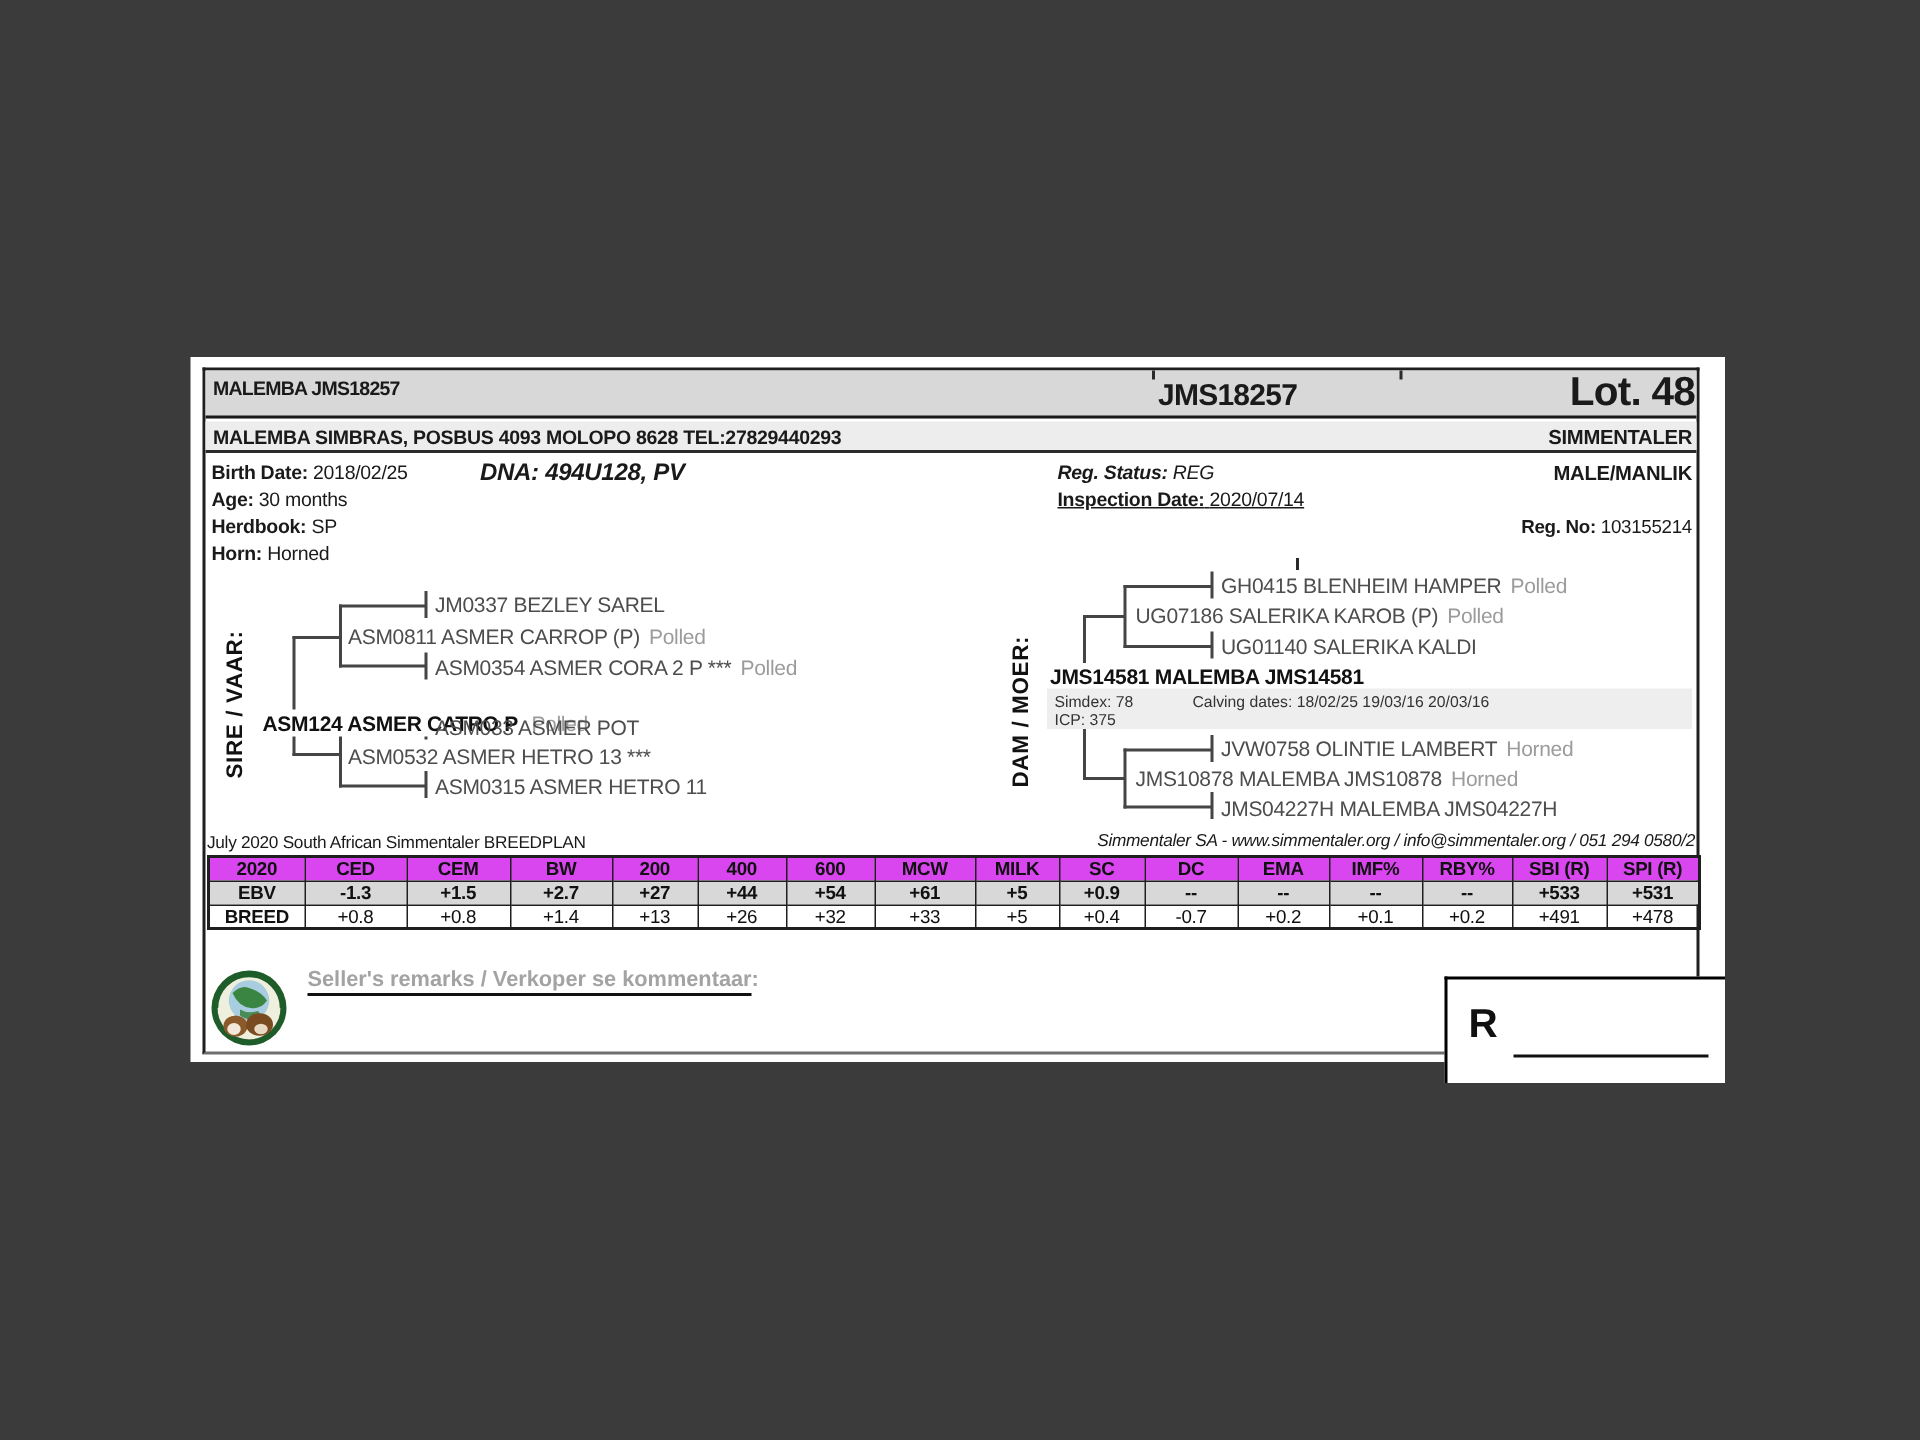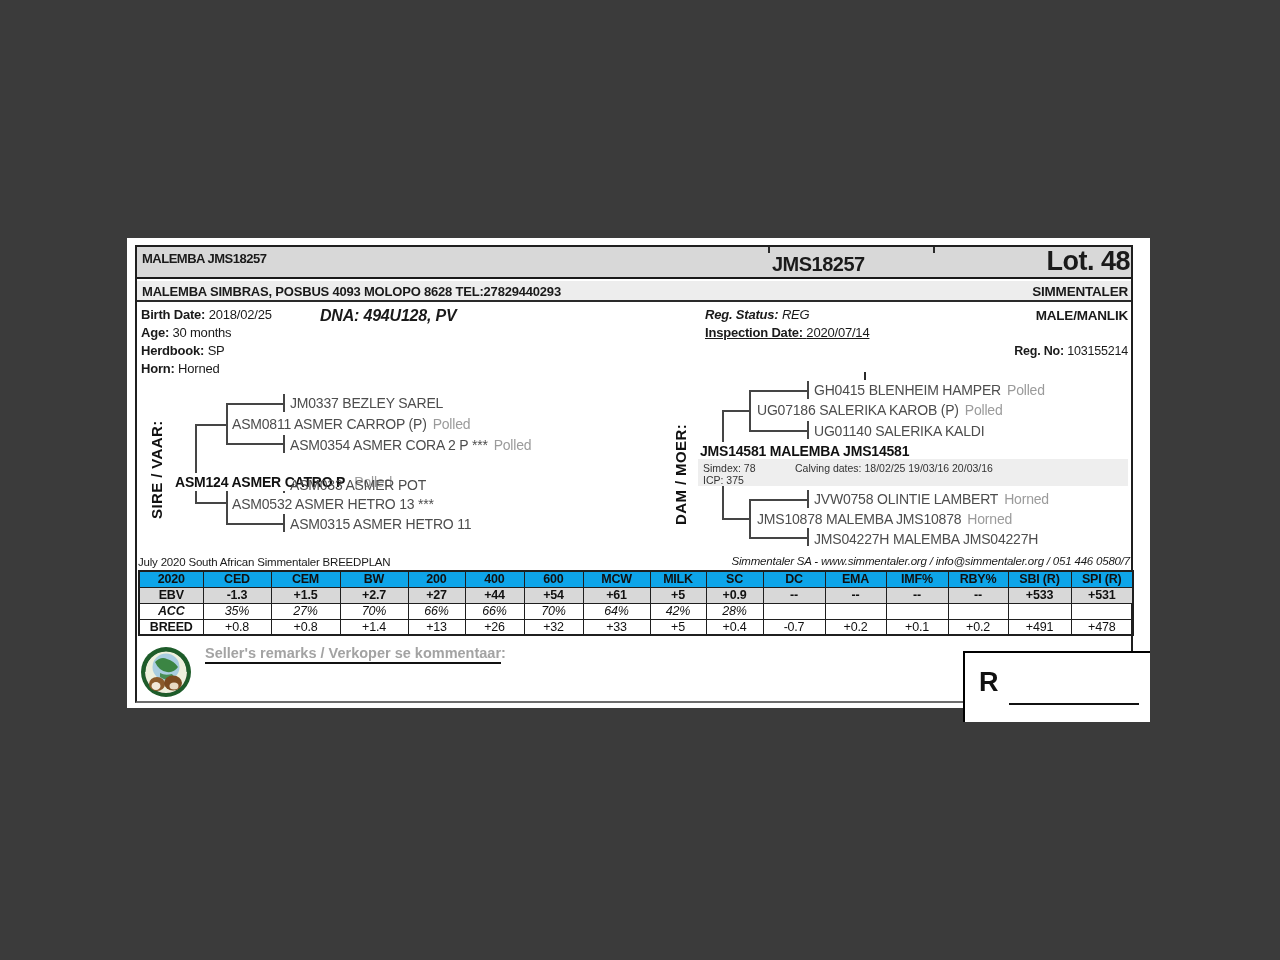--- a/index.html
+++ b/index.html
@@ -23,21 +23,21 @@
   .vline { width:2px; } .hline { height:2px; }
   .rot { position:absolute; transform-origin:0 0; transform:rotate(-90deg);
          font-weight:bold; font-size:15px; color:#111; letter-spacing:0.4px; white-space:nowrap; }
   .strip { position:absolute; left:698px; top:459px; width:430px; height:27px; background:#eeeeee; }
   .strip div { position:absolute; font-size:10.5px; color:#333; white-space:nowrap; }
   table.ebv { position:absolute; left:138px; top:570px; width:994px; border-collapse:collapse;
               table-layout:fixed; font-size:12.5px; color:#111; }
   table.ebv th, table.ebv td { border:1px solid #1f1f1f; text-align:center; height:16px;
               padding:0; white-space:nowrap; letter-spacing:-0.2px; }
   table.ebv { border:2px solid #1f1f1f; }
-  table.ebv thead th { font-weight:bold; background:#0ea5e9; }
+  table.ebv thead th { font-weight:bold; background:#d946ef; }
   tr.r-ebv th, tr.r-ebv td { background:#d8d8d8; font-weight:bold; }
   tr.r-acc th { font-weight:bold; font-style:italic; }
   tr.r-acc td { font-style:italic; }
   tr.r-breed th { font-weight:bold; }
   .rbox { position:absolute; left:963px; top:651px; width:187px; height:71px; background:#fff;
           border-top:2px solid #000; border-left:2px solid #000; }
   .rbox .cur { position:absolute; left:14px; top:14px; font-size:27px; font-weight:bold; color:#111; }
   .rbox .priceline { position:absolute; left:44px; top:50px; width:130px; border-bottom:2px solid #111; }
   .remarks { position:absolute; left:205px; top:645px; font-size:14.5px; font-weight:bold; color:#a3a3a3; white-space:nowrap; }
   .remarks .ul { border-bottom:2px solid #111; padding-bottom:1px; }
@@ -170,21 +170,21 @@
     <span>JVW0758 OLINTIE LAMBERT</span><span class="tag">Horned</span>
   </div>
   <div class="pedname" style="left:757px; top:511px;">
     <span>JMS10878 MALEMBA JMS10878</span><span class="tag">Horned</span>
   </div>
   <div class="pedname" style="left:814px; top:531px;">
     <span>JMS04227H MALEMBA JMS04227H</span>
   </div>
 
   <div class="txt" style="left:138px; top:556px; font-size:11.5px;">July 2020 South African Simmentaler BREEDPLAN</div>
-  <div class="txt" style="right:150px; top:555px; font-size:11.5px; font-style:italic;">Simmentaler SA - www.simmentaler.org / info@simmentaler.org / 051 446 0580/7</div>
+  <div class="txt" style="right:150px; top:555px; font-size:11.5px; font-style:italic;">Simmentaler SA - www.simmentaler.org / info@simmentaler.org / 051 294 0580/2</div>
 
   <table class="ebv">
     <colgroup>
         <col style="width: 64px;">
         <col style="width: 68px;">
         <col style="width: 69px;">
         <col style="width: 68px;">
         <col style="width: 57px;">
         <col style="width: 59px;">
         <col style="width: 59px;">
@@ -230,38 +230,20 @@
           <td>+61</td>
           <td>+5</td>
           <td>+0.9</td>
           <td>--</td>
           <td>--</td>
           <td>--</td>
           <td>--</td>
           <td>+533</td>
           <td>+531</td>
         </tr>
-        <tr class="r-acc">
-          <th>ACC</th>
-          <td>35%</td>
-          <td>27%</td>
-          <td>70%</td>
-          <td>66%</td>
-          <td>66%</td>
-          <td>70%</td>
-          <td>64%</td>
-          <td>42%</td>
-          <td>28%</td>
-          <td></td>
-          <td></td>
-          <td></td>
-          <td></td>
-          <td></td>
-          <td></td>
-        </tr>
         <tr class="r-breed">
           <th>BREED</th>
           <td>+0.8</td>
           <td>+0.8</td>
           <td>+1.4</td>
           <td>+13</td>
           <td>+26</td>
           <td>+32</td>
           <td>+33</td>
           <td>+5</td>

